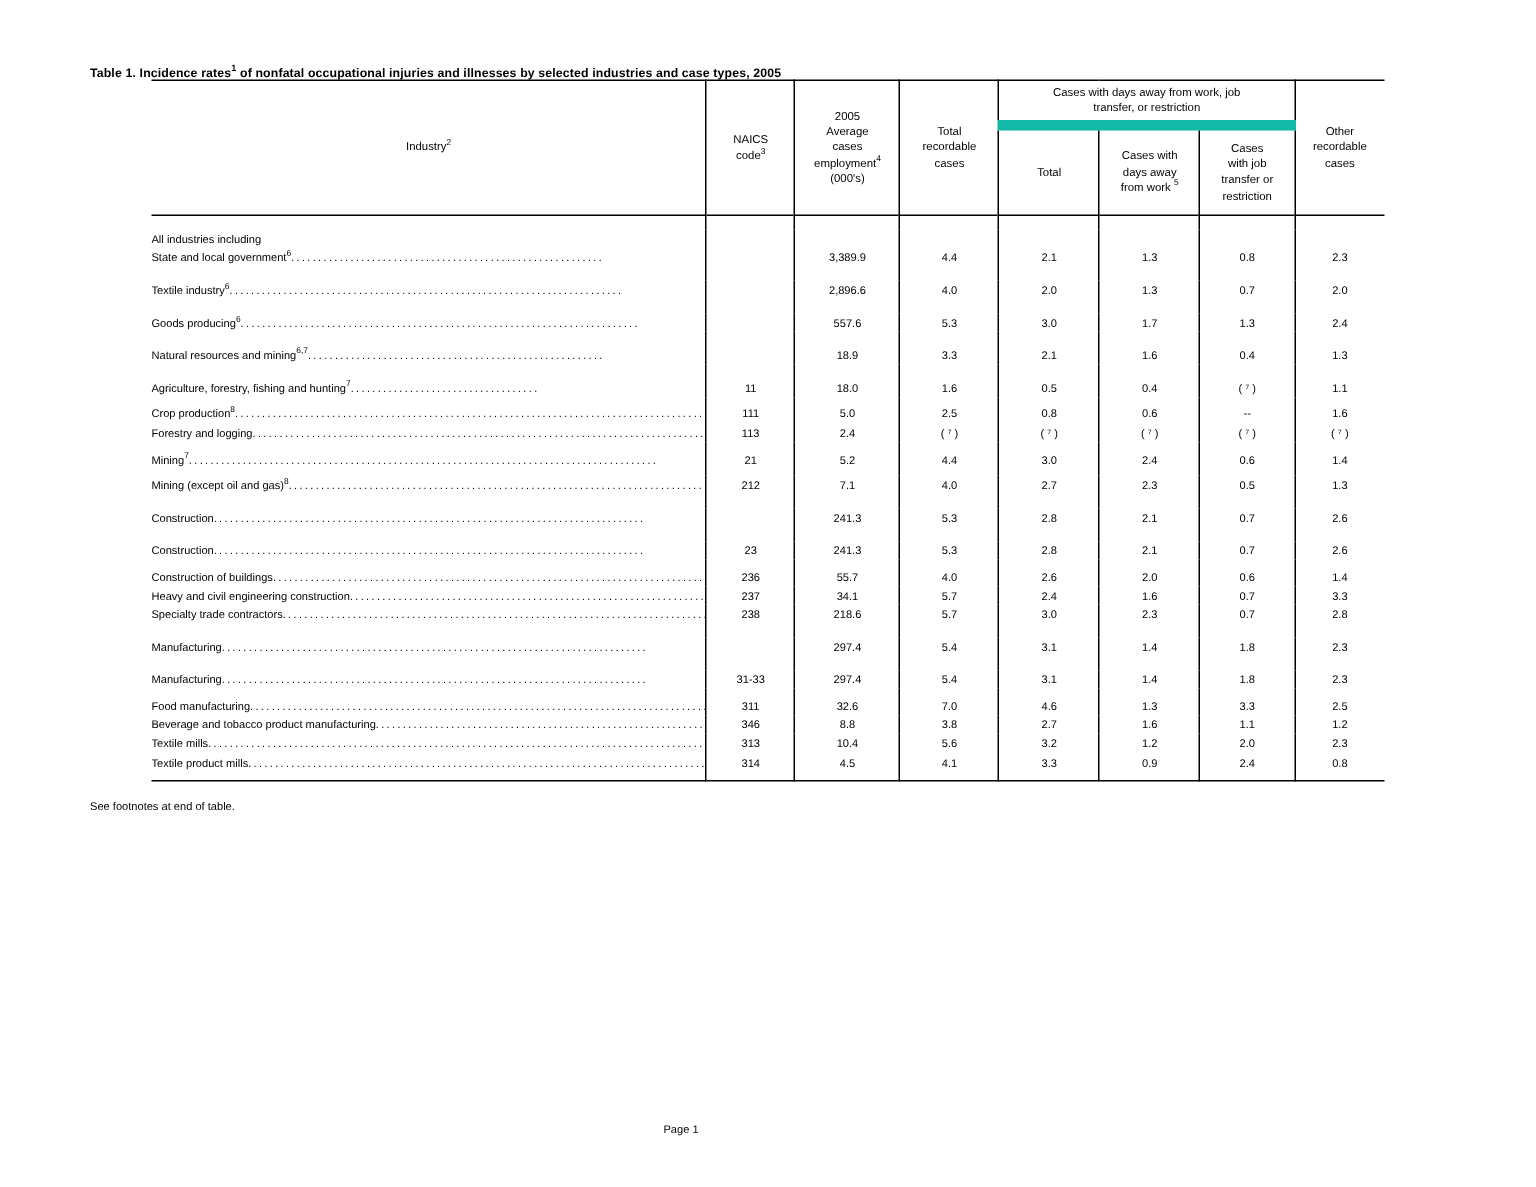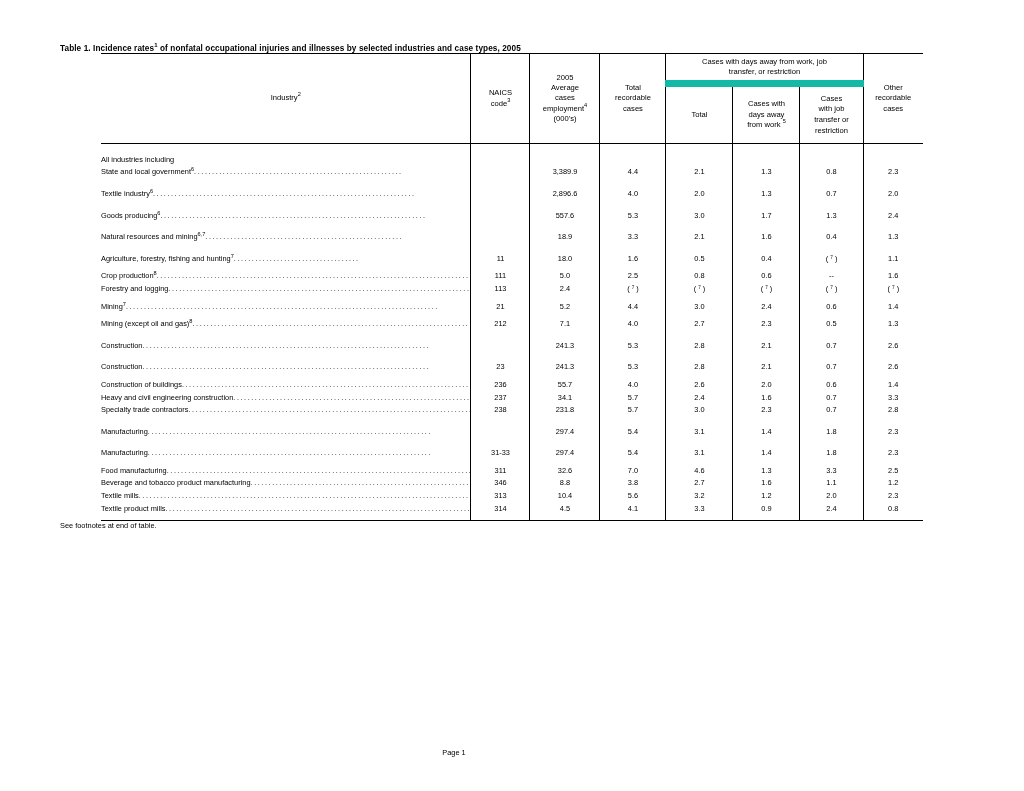--- a/index.html
+++ b/index.html
@@ -89,20 +89,21 @@
   .leader {
     display: inline-block;
     letter-spacing: 1.6px;
     font-size: 7.2px;
   }
   .indent1 { padding-left: 50px; }
   .indent2 { padding-left: 66px; }
   .indent0 { padding-left: 6px; }
   .footnote {
     font-size: 7.4px;
+    margin-top: 12px;
     margin-left: 0px;
   }
   .pagenum {
     position: absolute;
     bottom: 34px;
     left: 0;
     width: 908px;
     text-align: center;
     font-size: 7.4px;
   }
@@ -434,21 +435,21 @@
           <td class="num vr">34.1</td>
           <td class="num vr">5.7</td>
           <td class="num vr">2.4</td>
           <td class="num vr">1.6</td>
           <td class="num vr">0.7</td>
           <td class="num">3.3</td>
         </tr>
         <tr class="datarow">
           <td class="ind-cell vr indent0"><span>Specialty trade contractors</span><span class="leader"> ..................................................................................</span></td>
           <td class="num vr">238</td>
-          <td class="num vr">231.8</td>
+          <td class="num vr">218.6</td>
           <td class="num vr">5.7</td>
           <td class="num vr">3.0</td>
           <td class="num vr">2.3</td>
           <td class="num vr">0.7</td>
           <td class="num">2.8</td>
         </tr>
         <tr class="spacer">
           <td class="vr"></td>
           <td class="vr"></td>
           <td class="vr"></td>

